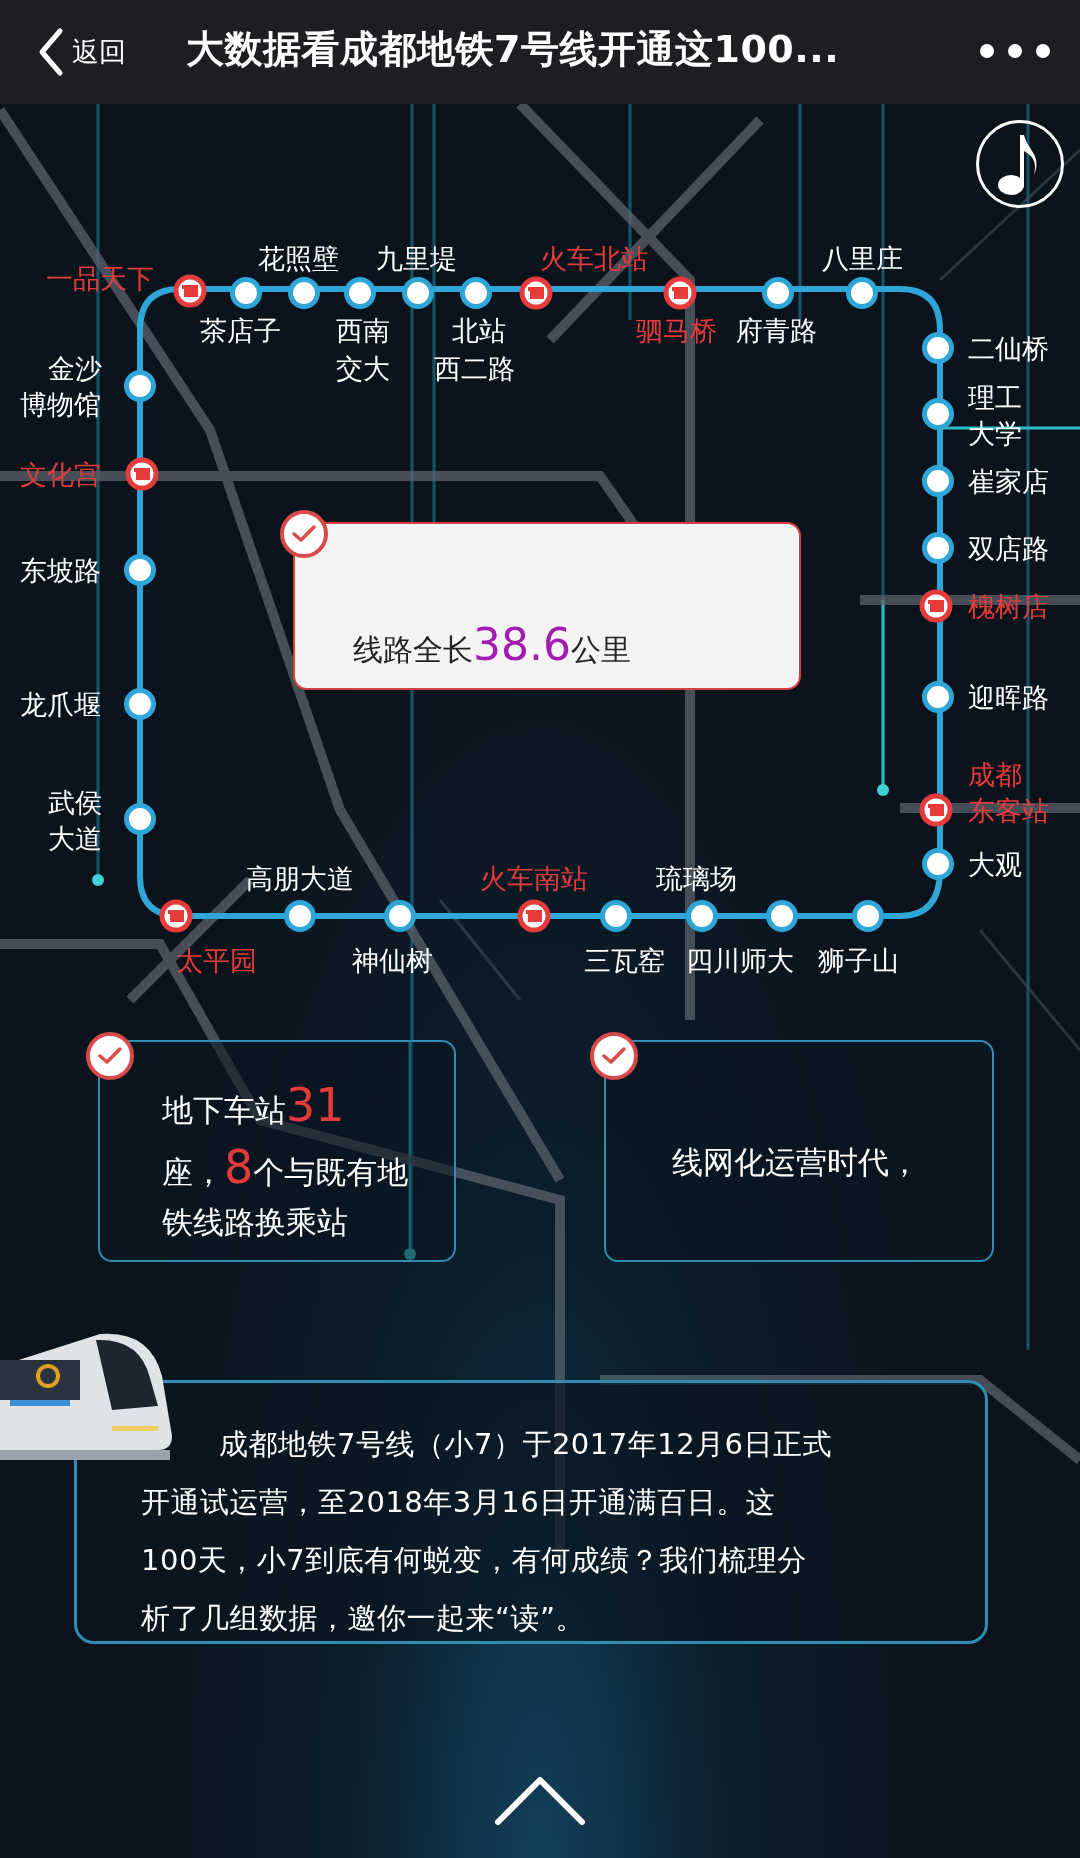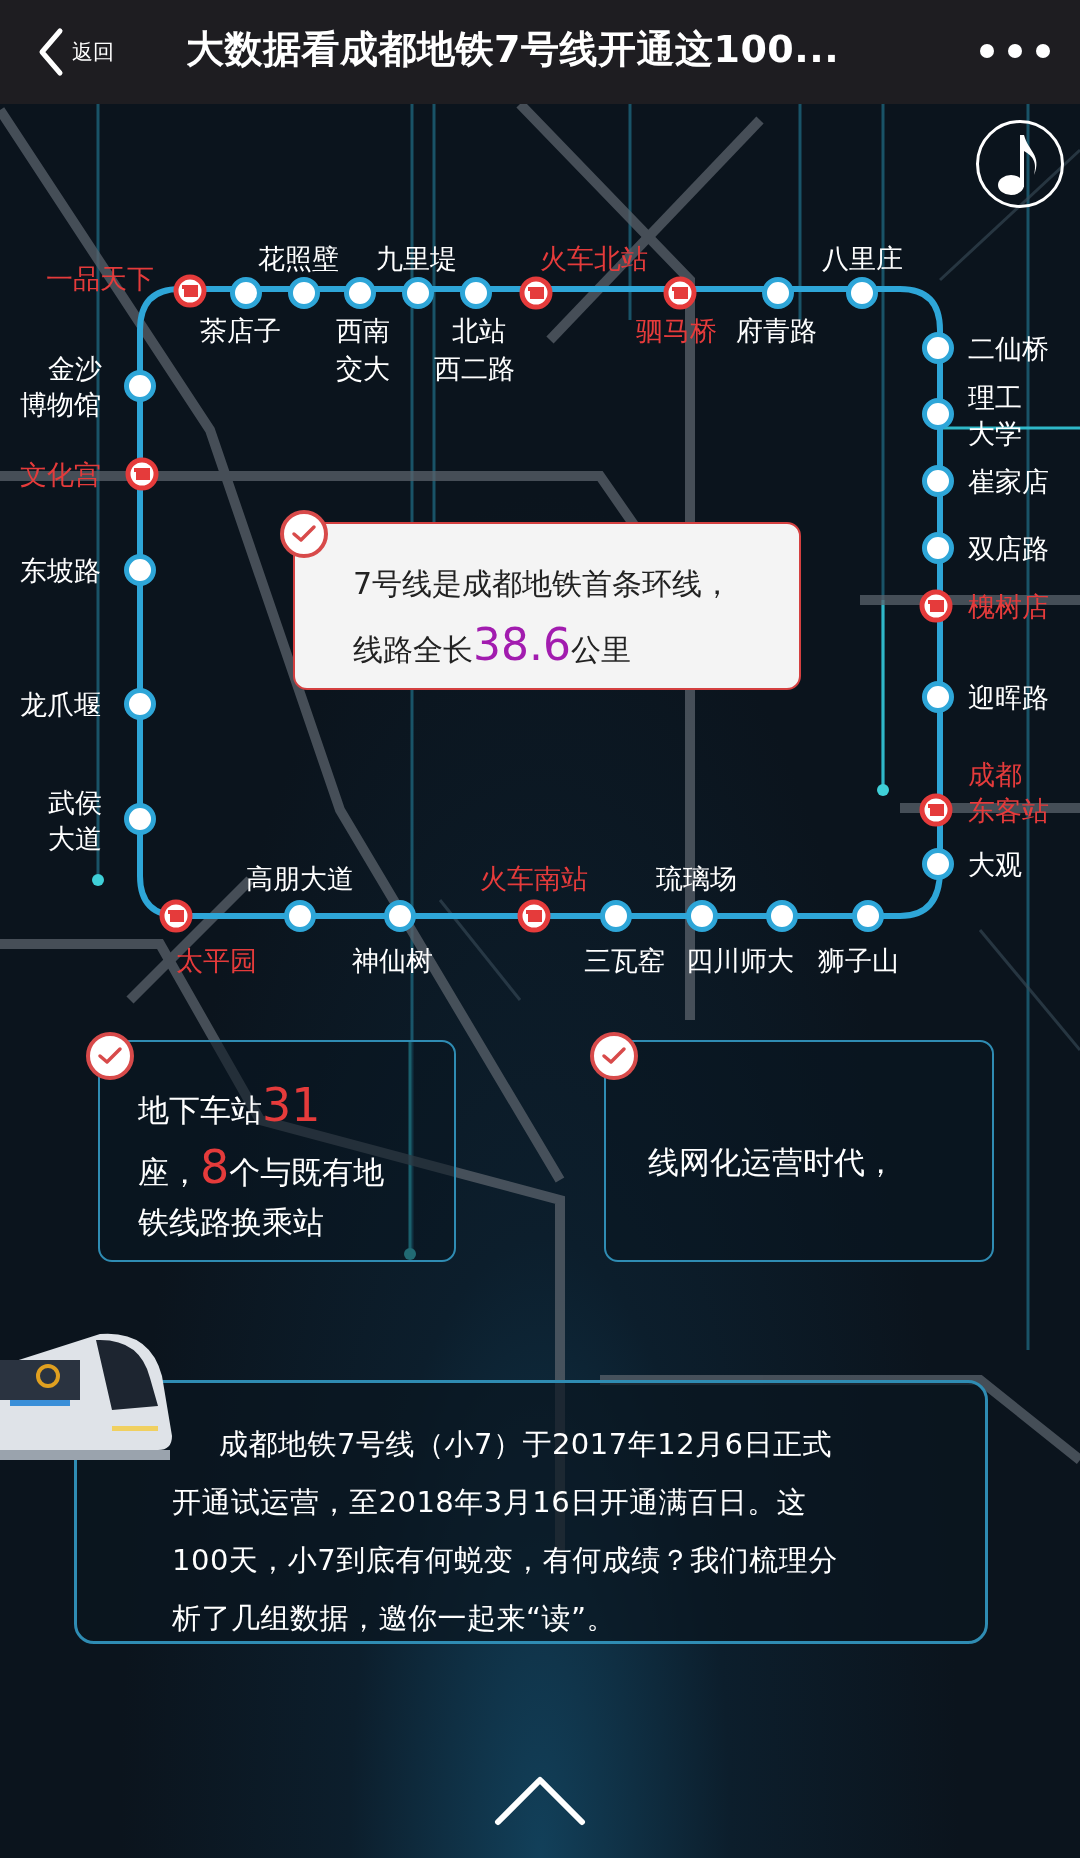--- a/index.html
+++ b/index.html
@@ -2,21 +2,21 @@
 <html><head>
 <meta charset="utf-8">
 <style>
   * { box-sizing: border-box; margin: 0; padding: 0; }
   html, body { width: 1080px; height: 1858px; overflow: hidden; background: #0b141d; }
   body { position: relative; font-family: "DejaVu Sans", "Liberation Sans", sans-serif; color: #fff; }
 
   .nav { position: absolute; left: 0; top: 0; width: 1080px; height: 104px; background: #1e1d21; display: flex; align-items: center; }
   .nav .back { position: absolute; left: 36px; top: 26px; height: 52px; display: flex; align-items: center; cursor: pointer; }
   .nav .back svg { width: 30px; height: 50px; }
-  .nav .back span { font-size: 21px; margin-left: 6px; color: #fff; }
+  .nav .back span { font-size: 27px; margin-left: 6px; color: #fff; }
   .nav .title { position: absolute; left: 186px; top: 24px; font-size: 38px; font-weight: bold; color: #fff; white-space: nowrap; letter-spacing: 0.5px; }
   .nav .more { position: absolute; right: 30px; top: 36px; width: 70px; height: 30px; display: flex; justify-content: space-between; align-items: center; cursor: pointer; }
   .nav .more i { width: 14px; height: 14px; border-radius: 50%; background: #fff; display: block; }
 
   .canvas { position: absolute; left: 0; top: 104px; width: 1080px; height: 1754px;
     background: radial-gradient(ellipse at 50% 100%, #12405a 0%, #0c1e2c 25%, #0b141d 55%); overflow: hidden; }
   .bg-svg { position: absolute; left: 0; top: 0; }
 
   .music { position: absolute; left: 976px; top: 120px; width: 88px; height: 88px; border: 3px solid #fff; border-radius: 50%; display: flex; align-items: center; justify-content: center; cursor: pointer; }
   .music svg { width: 52px; height: 70px; }
@@ -31,25 +31,25 @@
 
   .card-main { position: absolute; left: 293px; top: 522px; width: 508px; height: 168px; background: #f4f4f4; border: 2px solid #d44040; border-radius: 14px; color: #222; }
   .card-main .l1 { position: absolute; left: 58px; top: 40px; font-size: 30px; white-space: nowrap; }
   .card-main .l2 { position: absolute; left: 58px; top: 95px; font-size: 30px; white-space: nowrap; }
   .card-main .num { color: #a21caf; font-size: 44px; }
 
   .check { position: absolute; width: 48px; height: 48px; border-radius: 50%; background: #fff; border: 4px solid #d84a4a; display: flex; align-items: center; justify-content: center; }
   .check svg { width: 26px; height: 20px; }
 
   .card-dark { position: absolute; border: 2px solid #2f8cb3; border-radius: 14px; background: rgba(10,22,32,0.55); }
-  .card-dark .line { position: absolute; font-size: 31px; color: #fff; white-space: nowrap; }
+  .card-dark .line { position: absolute; font-size: 31px; color: #fff; white-space: nowrap; margin-left: 24px; }
   .card-dark .hl { color: #e53b3b; font-size: 46px; }
 
   .intro { position: absolute; left: 74px; top: 1380px; width: 914px; height: 264px; border: 3px solid #2f8cb3; border-radius: 20px; background: rgba(10,22,32,0.7); }
-  .intro .p { position: absolute; left: 95px; font-size: 29px; color: #fff; white-space: nowrap; letter-spacing: 0.5px; }
+  .intro .p { position: absolute; left: 64px; font-size: 29px; color: #fff; white-space: nowrap; letter-spacing: 0.5px; }
 
   .train { position: absolute; left: 0; top: 1326px; width: 175px; height: 150px; }
 
   .scroll-up { position: absolute; left: 490px; top: 1770px; width: 100px; height: 60px; cursor: pointer; }
 </style>
 </head>
 <body>
 
 <div class="nav">
   <div class="back">
@@ -207,21 +207,20 @@
   <div class="station-label red" style="left:176px;top:838px">太平园</div>
   <div class="station-label right" style="left:48px;top:680px">武侯</div>
   <div class="station-label right" style="left:48px;top:716px">大道</div>
   <div class="station-label" style="left:20px;top:582px">龙爪堰</div>
   <div class="station-label" style="left:20px;top:448px">东坡路</div>
   <div class="station-label red" style="left:20px;top:352px">文化宫</div>
   <div class="station-label right" style="left:48px;top:246px">金沙</div>
   <div class="station-label" style="left:20px;top:282px">博物馆</div>
 
   <div class="card-main" style="top:418px;">
-    <div class="l1">7号线是成都地铁首条环线，</div>
     <div class="l2">
       <span>线路全长</span><span class="num">38.6</span><span>公里</span>
     </div>
   </div>
   <div class="check" style="left:280px;top:406px;">
     <svg viewBox="0 0 26 20">
         <polyline points="3,10 10,16 23,3" fill="none" stroke="#d84a4a" stroke-width="3.5" stroke-linecap="round" stroke-linejoin="round"></polyline>
       </svg>
   </div>
 

